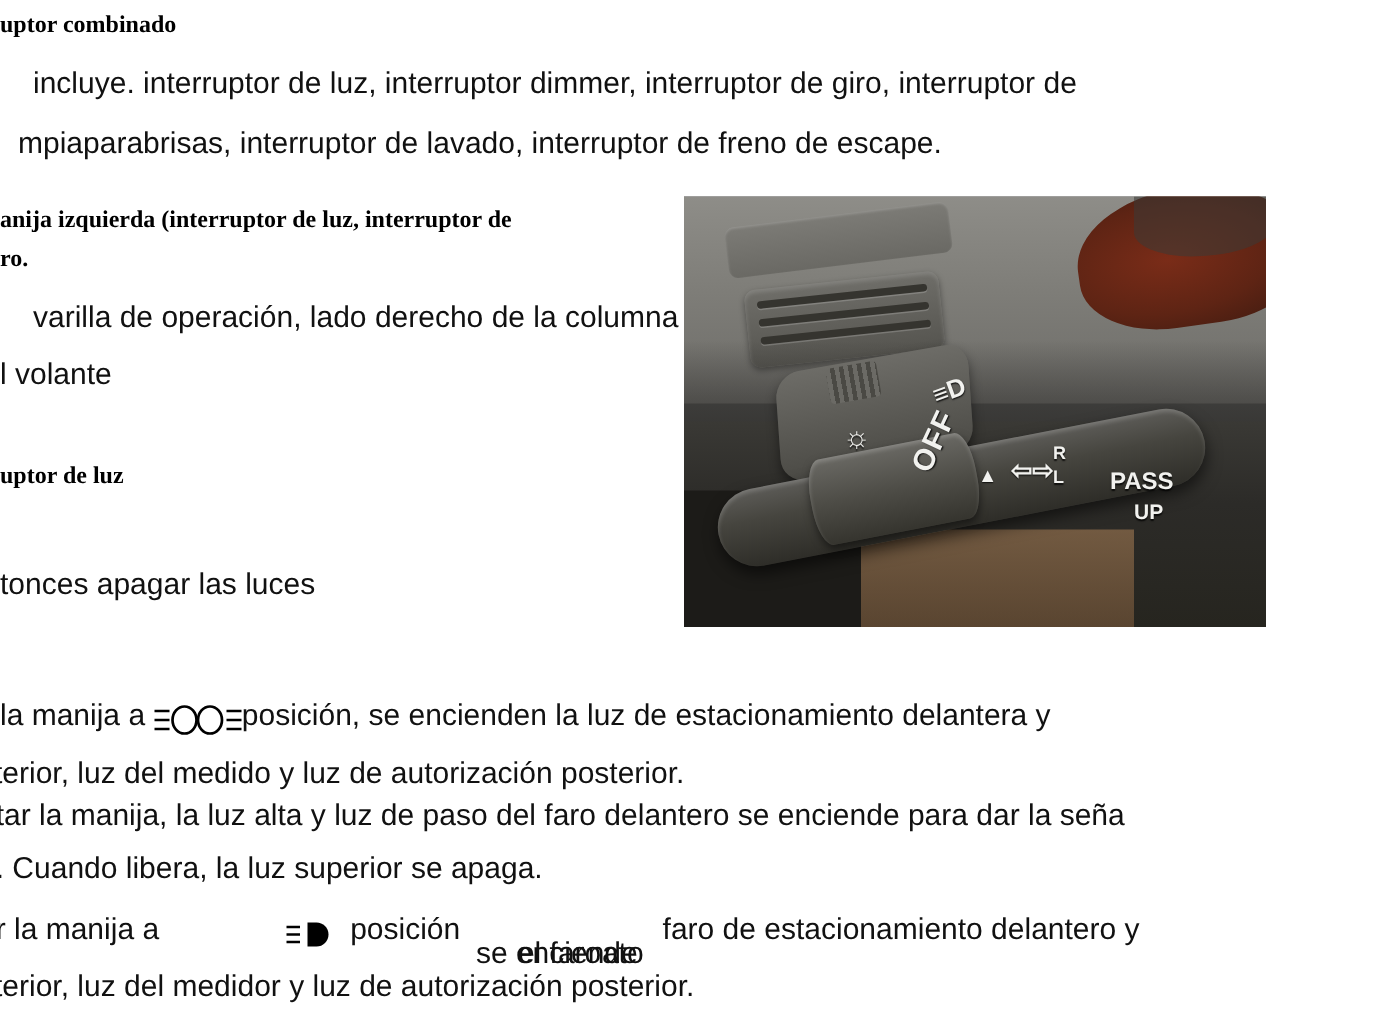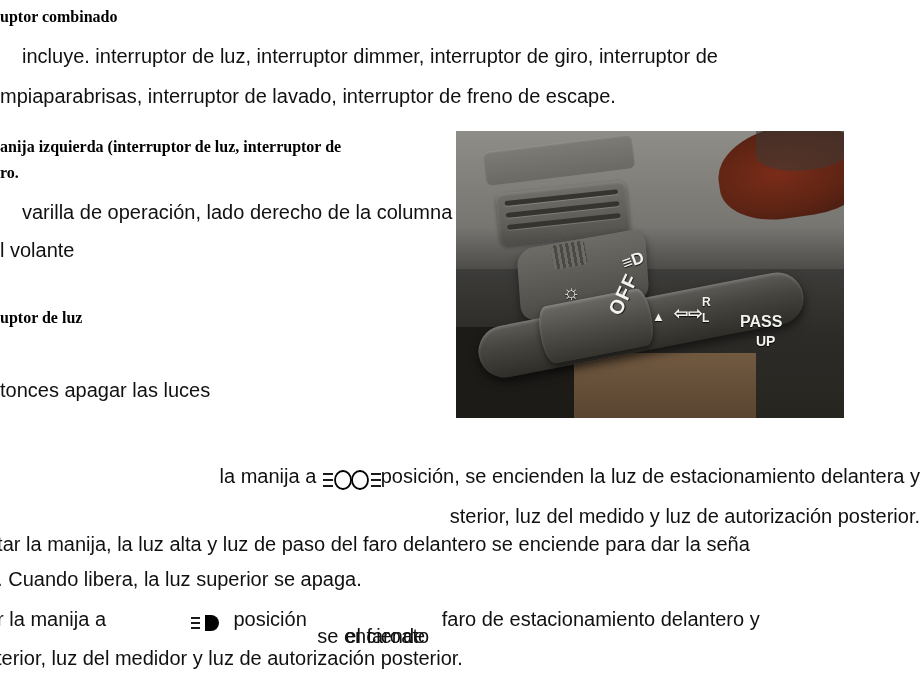--- a/index.html
+++ b/index.html
@@ -186,21 +186,21 @@
 </head>
 <body>
 
 <div class="page">
   <div class="clip-left">
 
     <div class="abs heading" style="left:68px; top:8px;">uptor combinado</div>
 
     <div class="abs body-text" style="left:90px; top:46px;">incluye. interruptor de luz, interruptor dimmer, interruptor de giro, interruptor de</div>
 
-    <div class="abs body-text" style="left:68px; top:86px;">mpiaparabrisas, interruptor de lavado, interruptor de freno de escape.</div>
+    <div class="abs body-text" style="left:68px; top:86px;padding-left:12px;">mpiaparabrisas, interruptor de lavado, interruptor de freno de escape.</div>
 
     <div class="abs heading" style="left:68px; top:138px;">anija izquierda (interruptor de luz, interruptor de</div>
 
     <div class="abs heading" style="left:68px; top:164px;font-family:Liberation Serif, serif;">ro.</div>
 
     <div class="abs body-text" style="left:90px; top:202px;">varilla de operación, lado derecho de la columna</div>
 
     <div class="abs body-text" style="left:68px; top:240px;text-align:center;">l volante</div>
 
     <div class="abs heading" style="left:68px; top:309px;">uptor de luz</div>
@@ -231,21 +231,21 @@
       <div class="ph-label ph-lbl-sun">☼</div>
       <div class="ph-label ph-lbl-off">OFF</div>
       <div class="ph-label ph-lbl-tri">▲</div>
       <div class="ph-label ph-lbl-arrow">⇦⇨</div>
       <div class="ph-label ph-lbl-rl">R</div>
       <div class="ph-label ph-lbl-rl" style="top:180px;">L</div>
       <div class="ph-label ph-lbl-pass">PASS</div>
       <div class="ph-label ph-lbl-up">UP</div>
     </div>
 
-    <div class="abs" style="left:68px; top:466px; width:920px;text-align:right;">
+    <div class="abs" style="left:68px; top:466px; width:920px;">
       <div style="white-space:nowrap;">
         <span class="body-text">la manija a</span>
         <span class="lamp-sym">
           <svg width="62" height="22" viewBox="0 0 62 22">
             <g stroke="#000" stroke-width="1.8" fill="none">
               <line x1="2" y1="5" x2="12" y2="5"></line>
               <line x1="2" y1="11" x2="12" y2="11"></line>
               <line x1="2" y1="17" x2="12" y2="17"></line>
               <ellipse cx="22" cy="11" rx="8" ry="9"></ellipse>
               <ellipse cx="39" cy="11" rx="8" ry="9"></ellipse>

